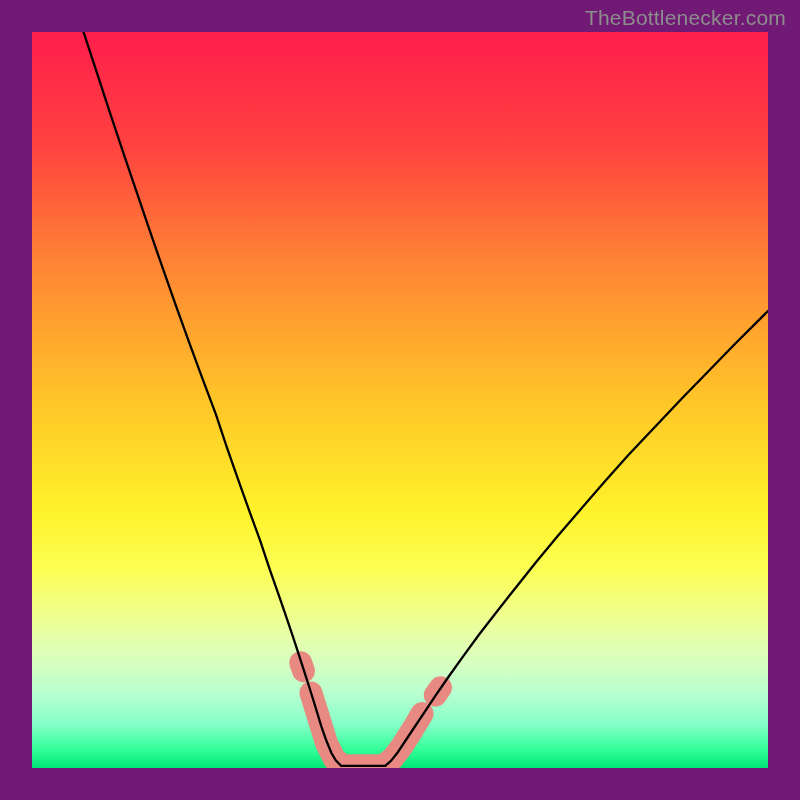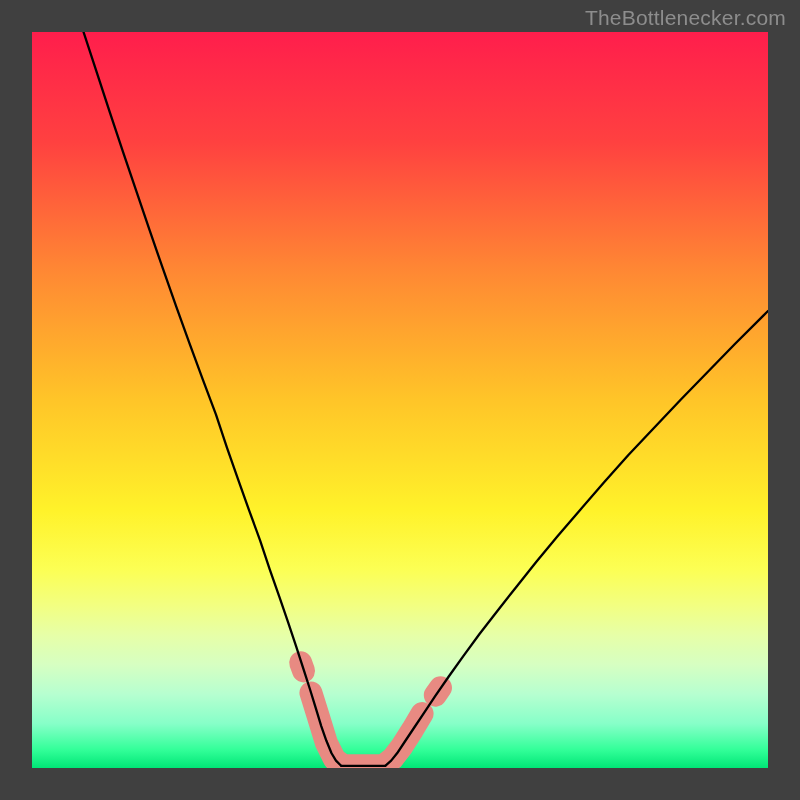--- a/index.html
+++ b/index.html
@@ -9,21 +9,21 @@
     height: 800px;
     background: #000;
     overflow: hidden;
   }
   .frame {
     position: absolute;
     top: 0;
     left: 0;
     width: 800px;
     height: 800px;
-    background: #404040;
+    background: #701a75;
   }
   .plot-area {
     position: absolute;
     top: 32px;
     left: 32px;
     width: 736px;
     height: 736px;
     overflow: hidden;
   }
   .gradient-bg {

